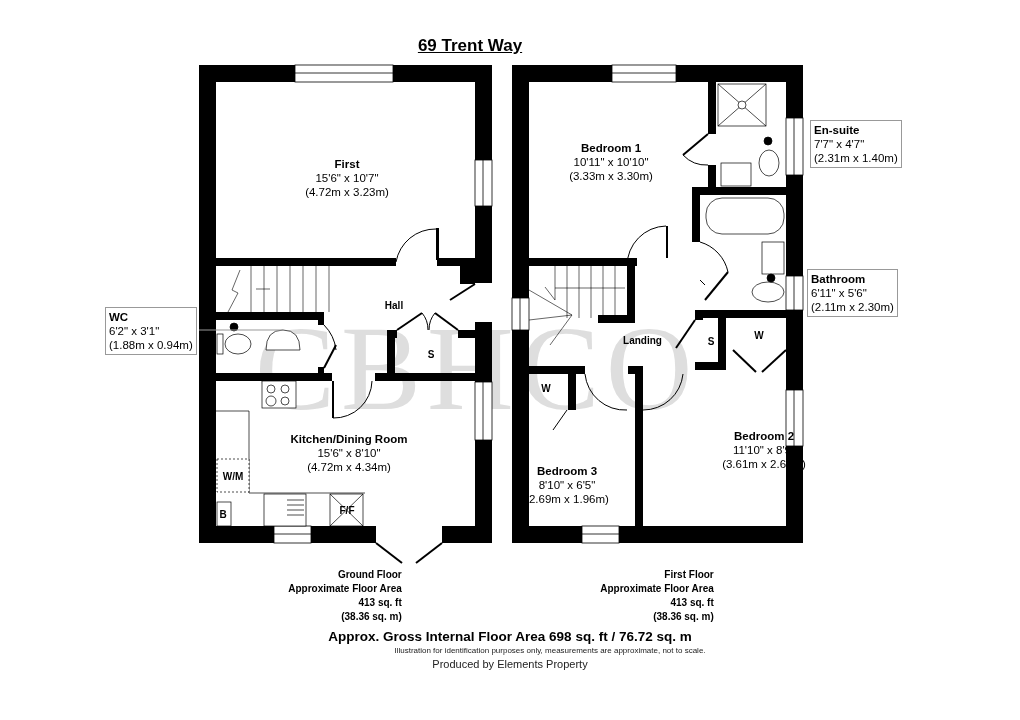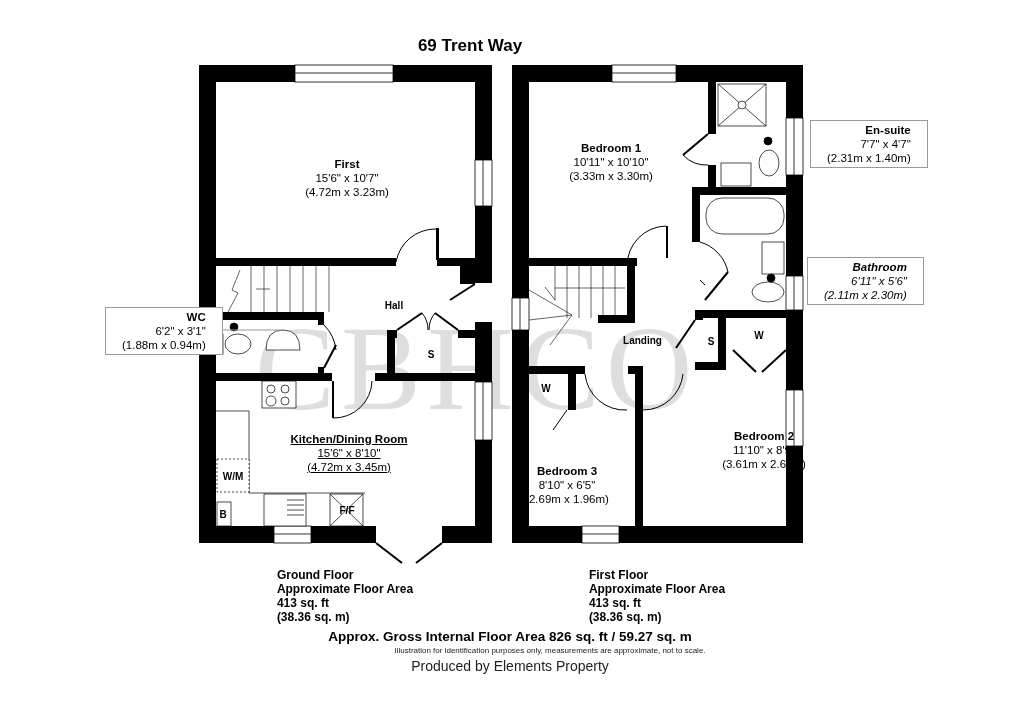--- a/index.html
+++ b/index.html
@@ -1,28 +1,28 @@
 <!DOCTYPE html>
 <html><head>
 <meta charset="utf-8">
 <style>
   html,body{margin:0;padding:0;background:#ffffff;}
   body{width:1020px;height:720px;position:relative;overflow:hidden;font-family:"Liberation Sans",sans-serif;color:#000;}
   .abs{position:absolute;}
-  .title{left:0;width:940px;top:36px;text-align:center;font-weight:bold;font-size:17px;}
+  .title{left:0;width:940px;top:36px;text-align:center;font-weight:bold;font-size:17px;text-decoration:underline;}
   svg.plan{position:absolute;left:0;top:0;}
   .lbl{position:absolute;text-align:center;font-size:11.5px;line-height:14px;white-space:nowrap;transform:translateX(-50%);}
   .lbl .nm{font-weight:bold;}
   .tag{position:absolute;font-weight:bold;font-size:10px;transform:translate(-50%,-50%);}
-  .callout{position:absolute;border:1px solid #999;background:#fff;text-align:right;font-size:11.5px;line-height:14px;padding:2px 16px;white-space:nowrap;}
+  .callout{position:absolute;border:1px solid #999;background:#fff;text-align:left;font-size:11.5px;line-height:14px;padding:2px 3px;white-space:nowrap;}
   .callout .nm{font-weight:bold;}
-  .area{position:absolute;text-align:left;font-weight:bold;font-size:12px;line-height:14px;transform:translateX(-50%);white-space:nowrap;}
+  .area{position:absolute;text-align:right;font-weight:bold;font-size:10px;line-height:14px;transform:translateX(-50%);white-space:nowrap;}
   .gross{left:0;width:1020px;top:629px;text-align:center;font-weight:bold;font-size:13.5px;}
   .disc{left:0;width:1020px;top:646px;text-align:center;font-size:8px;color:#222;padding-left:40px;}
-  .prod{left:0;width:1020px;top:658px;text-align:center;font-size:14px;color:#222;}
+  .prod{left:0;width:1020px;top:658px;text-align:center;font-size:11px;color:#222;}
   .wm{position:absolute;font-family:"Liberation Serif",serif;color:#d6d6d6;font-size:120px;top:300px;left:255px;letter-spacing:6px;opacity:0.8;}
 </style>
 </head>
 <body>
 
 <div class="abs title">69 Trent Way</div>
 
 <div class="wm">CBHCO</div>
 
 <svg class="plan" width="1020" height="720" viewBox="0 0 1020 720">
@@ -208,24 +208,24 @@
   <line x1="283" y1="330" x2="199" y2="330" stroke="#999" stroke-width="1"></line>
 </svg>
 
 <div class="lbl" style="left:347px;top:157px;">
   <div class="nm">First</div>
   <div>15'6" x 10'7"</div>
   <div>(4.72m x 3.23m)</div>
 </div>
 <div class="tag" style="left:394px;top:305px;">Hall</div>
 <div class="tag" style="left:431px;top:354px;">S</div>
-<div class="lbl" style="left:349px;top:432px;text-decoration:underline;">
+<div class="lbl" style="left:349px;top:432px;">
   <div class="nm">Kitchen/Dining Room</div>
   <div>15'6" x 8'10"</div>
-  <div>(4.72m x 3.45m)</div>
+  <div>(4.72m x 4.34m)</div>
 </div>
 <div class="tag" style="left:233px;top:476px;">W/M</div>
 <div class="tag" style="left:223px;top:514px;">B</div>
 <div class="tag" style="left:347px;top:510px;">F/F</div>
 <div class="callout" style="left:105px;top:307px;">
   <div class="nm">WC</div>
   <div>6'2" x 3'1"</div>
   <div>(1.88m x 0.94m)</div>
 </div>
 
@@ -246,34 +246,34 @@
 <div class="lbl" style="left:567px;top:448px;margin-top:16px;">
   <div class="nm">Bedroom 3</div>
   <div>8'10" x 6'5"</div>
   <div>(2.69m x 1.96m)</div>
 </div>
 <div class="callout" style="left:810px;top:120px;">
   <div class="nm">En-suite</div>
   <div>7'7" x 4'7"</div>
   <div>(2.31m x 1.40m)</div>
 </div>
-<div class="callout" style="left:807px;top:257px;font-style:italic;">
+<div class="callout" style="left:807px;top:269px;">
   <div class="nm">Bathroom</div>
   <div>6'11" x 5'6"</div>
   <div>(2.11m x 2.30m)</div>
 </div>
 
 <div class="area" style="left:345px;top:568px;">
   <div>Ground Floor</div>
   <div>Approximate Floor Area</div>
   <div>413 sq. ft</div>
   <div>(38.36 sq. m)</div>
 </div>
 <div class="area" style="left:657px;top:568px;">
   <div>First Floor</div>
   <div>Approximate Floor Area</div>
   <div>413 sq. ft</div>
   <div>(38.36 sq. m)</div>
 </div>
 
-<div class="abs gross">Approx. Gross Internal Floor Area 826 sq. ft / 59.27 sq. m</div>
+<div class="abs gross">Approx. Gross Internal Floor Area 698 sq. ft / 76.72 sq. m</div>
 <div class="abs disc">Illustration for identification purposes only, measurements are approximate, not to scale.</div>
 <div class="abs prod">Produced by Elements Property</div>
 
 </body></html>

